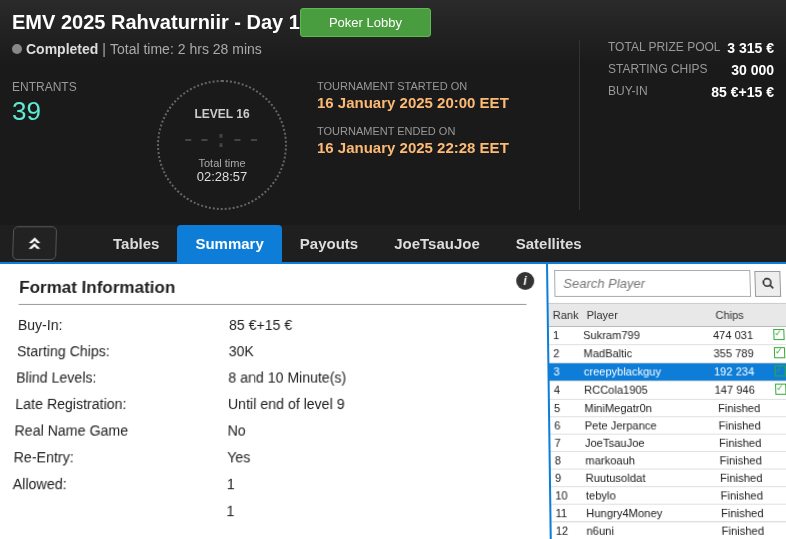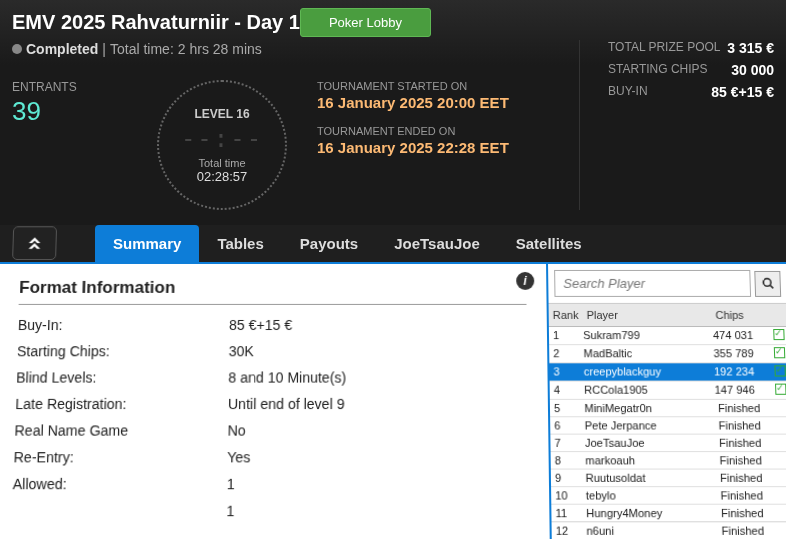--- a/index.html
+++ b/index.html
@@ -100,22 +100,22 @@
         <span class="prize-val">30 000</span>
       </div>
     <div class="prize-row">
         <span>BUY-IN</span>
         <span class="prize-val">85 €+15 €</span>
       </div>
   </div>
 </div>
 
 <div class="tabs">
+  <div class="tab">Tables</div>
   <div class="tab active">Summary</div>
-  <div class="tab">Tables</div>
   <div class="tab">Payouts</div>
   <div class="tab">JoeTsauJoe</div>
   <div class="tab">Satellites</div>
 </div>
 
 <div class="content">
   <div class="expand-btn">
     <svg viewBox="0 0 24 24">
         <path d="M12 5l-7 7h4v0l3-3 3 3h4l-7-7zm0 7l-7 7h4l3-3 3 3h4l-7-7z"></path>
       </svg>

